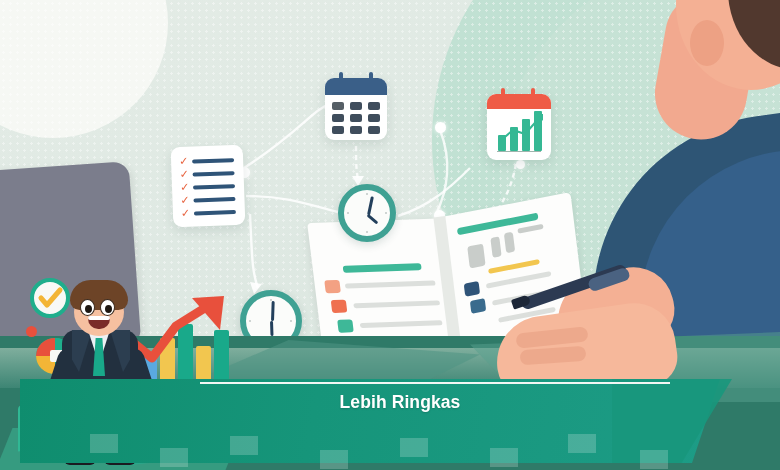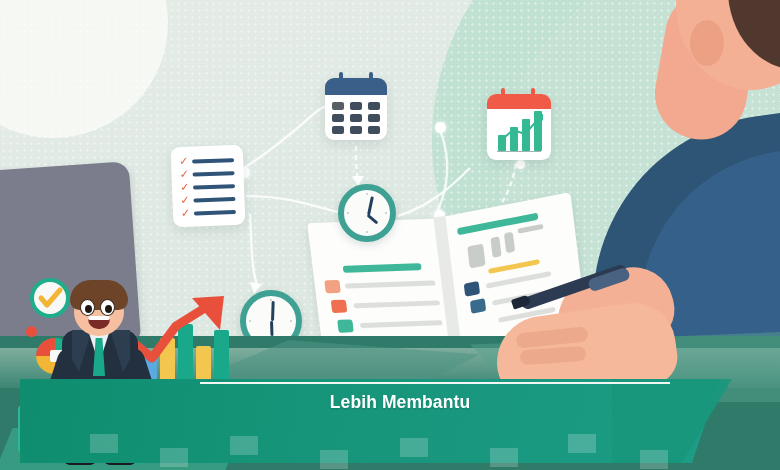--- a/index.html
+++ b/index.html
@@ -608,21 +608,21 @@
   <div class="mascot-eye" style="left:100px;top:299px;">
     <div class="mascot-pupil" style="left:4px;top:5px;"></div>
   </div>
   <div class="mascot-mouth"></div>
   <div class="mascot-teeth"></div>
 
   <div class="banner"></div>
   <div class="banner-wedge"></div>
   <div class="banner-rule"></div>
   <div class="banner-title">
-    <div>Lebih Membantu</div>
+    <div>Lebih Ringkas</div>
   </div>
 
   <div class="banner-mosaic">
     <div class="mos" style="left:70px;top:2px;"></div>
     <div class="mos" style="left:140px;top:16px;"></div>
     <div class="mos" style="left:210px;top:4px;"></div>
     <div class="mos" style="left:300px;top:18px;"></div>
     <div class="mos" style="left:380px;top:6px;"></div>
     <div class="mos" style="left:470px;top:16px;"></div>
     <div class="mos" style="left:548px;top:2px;"></div>

